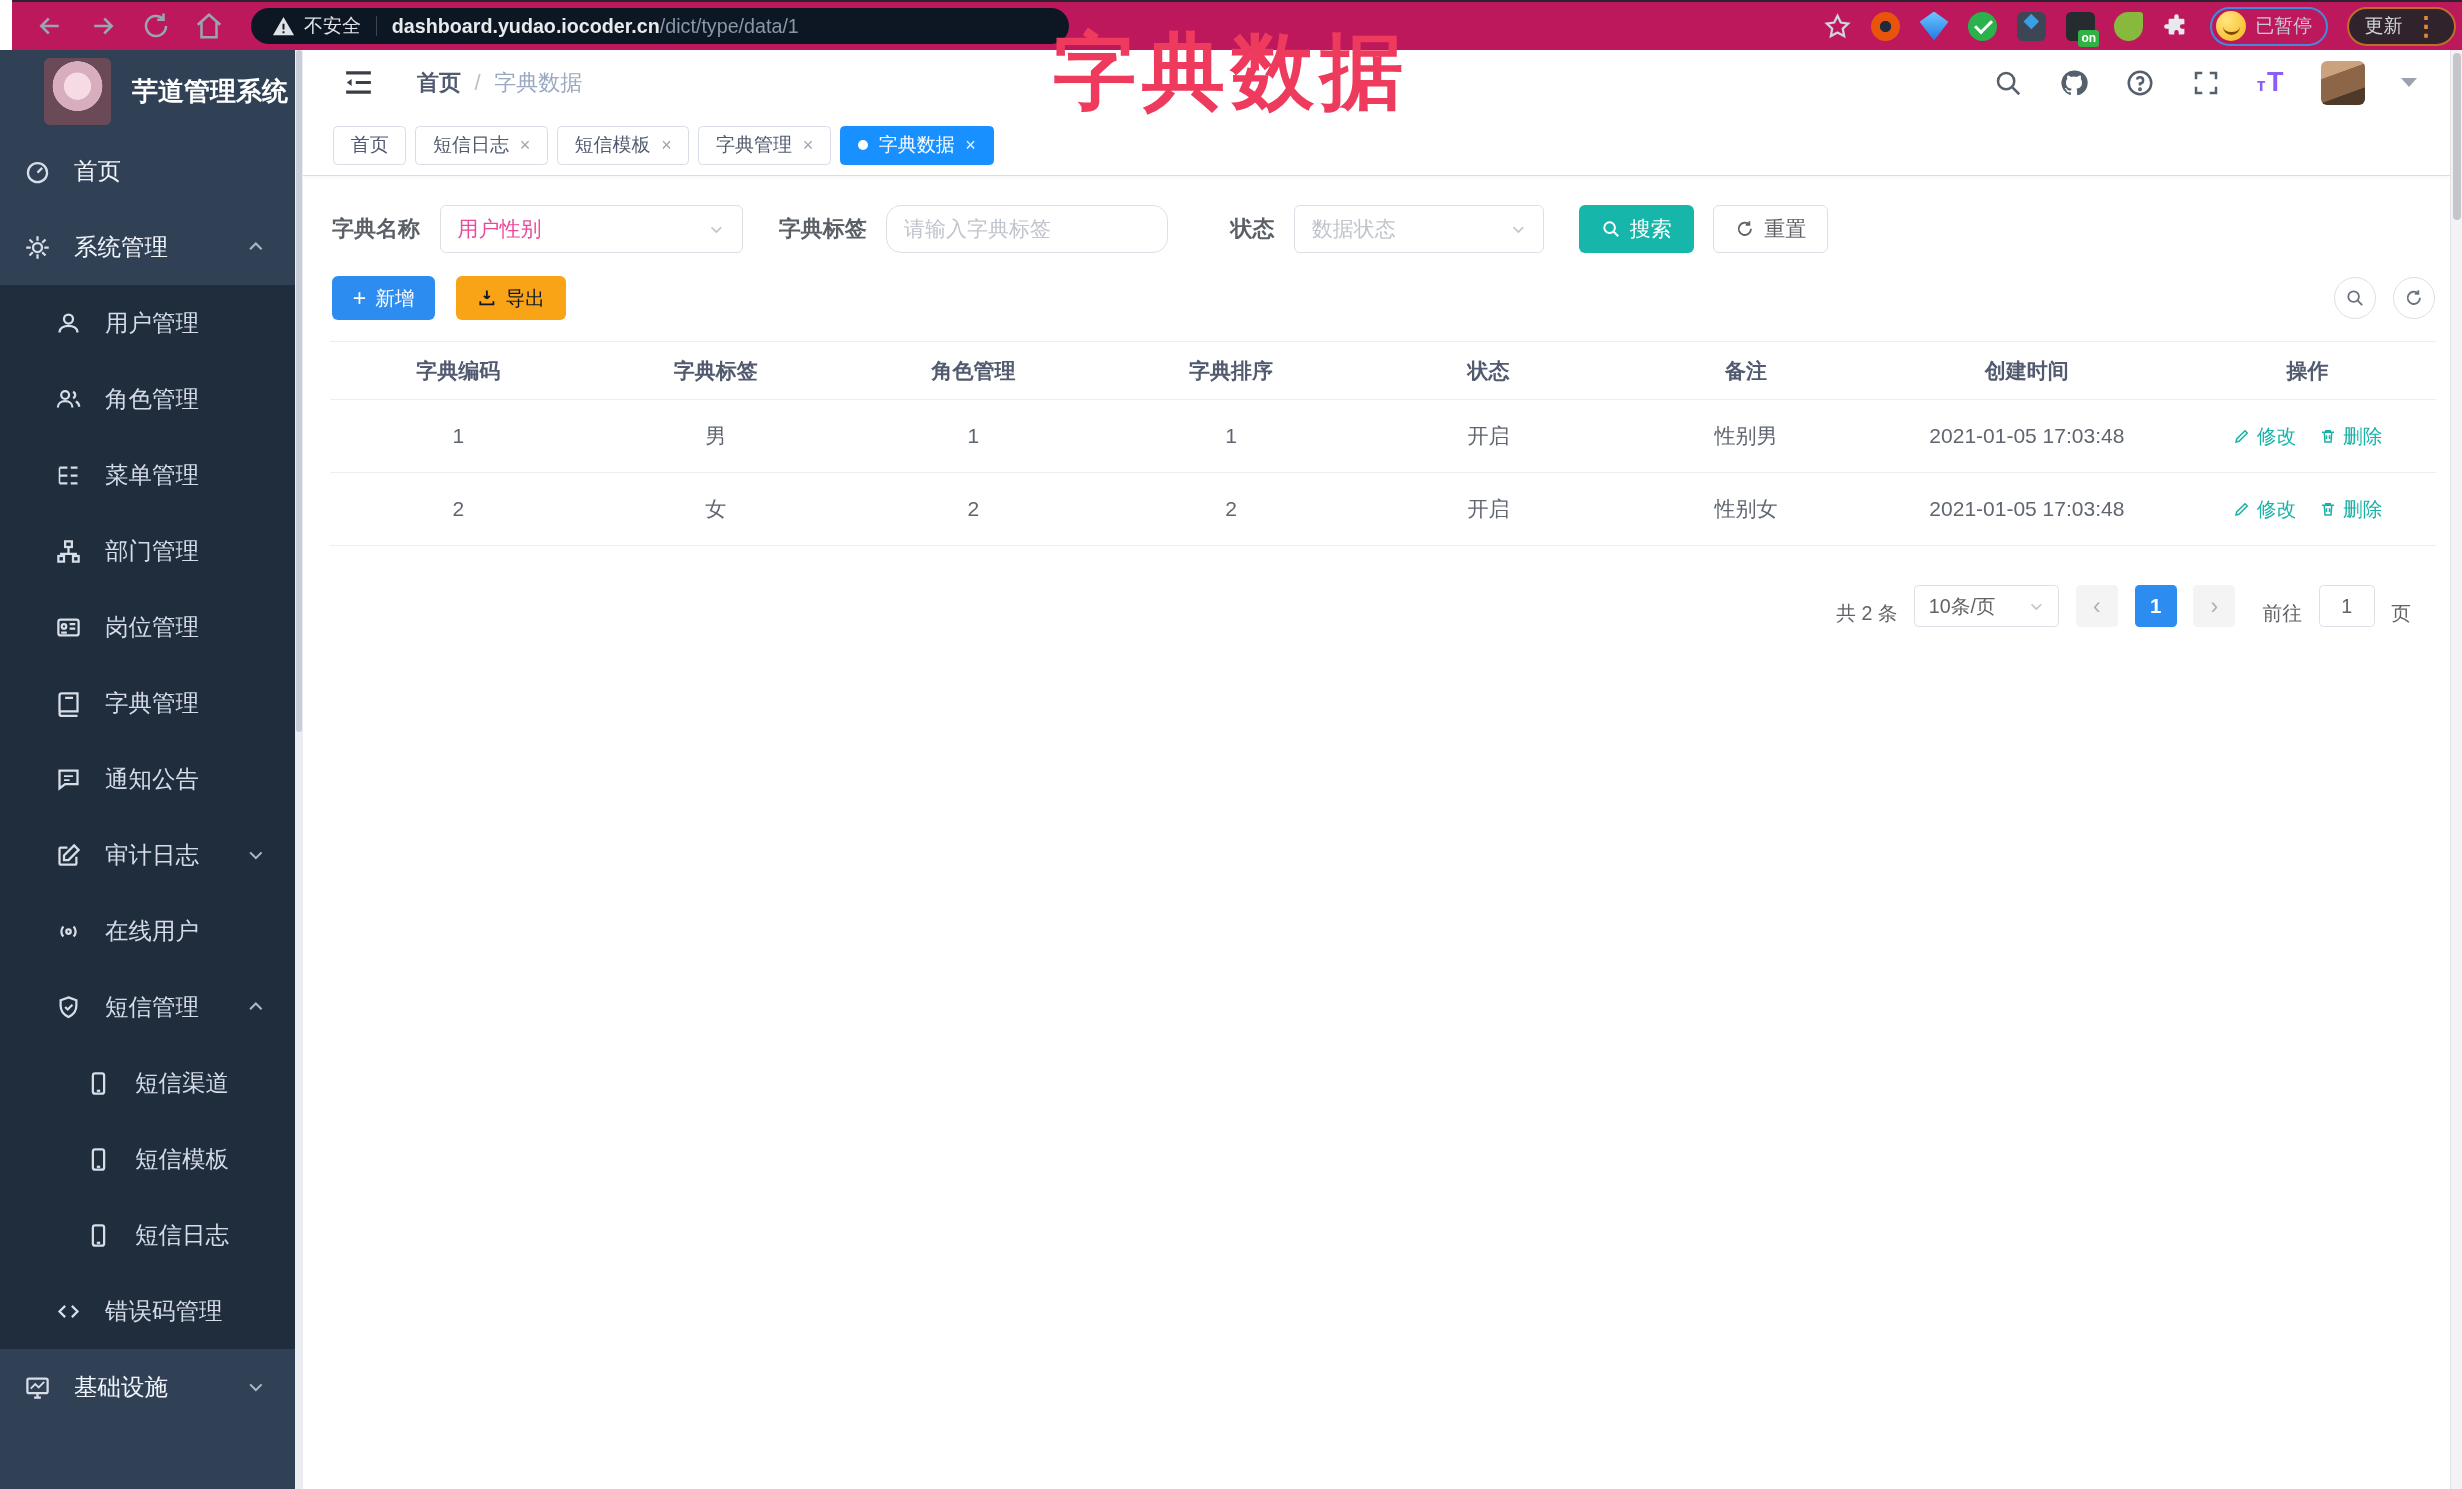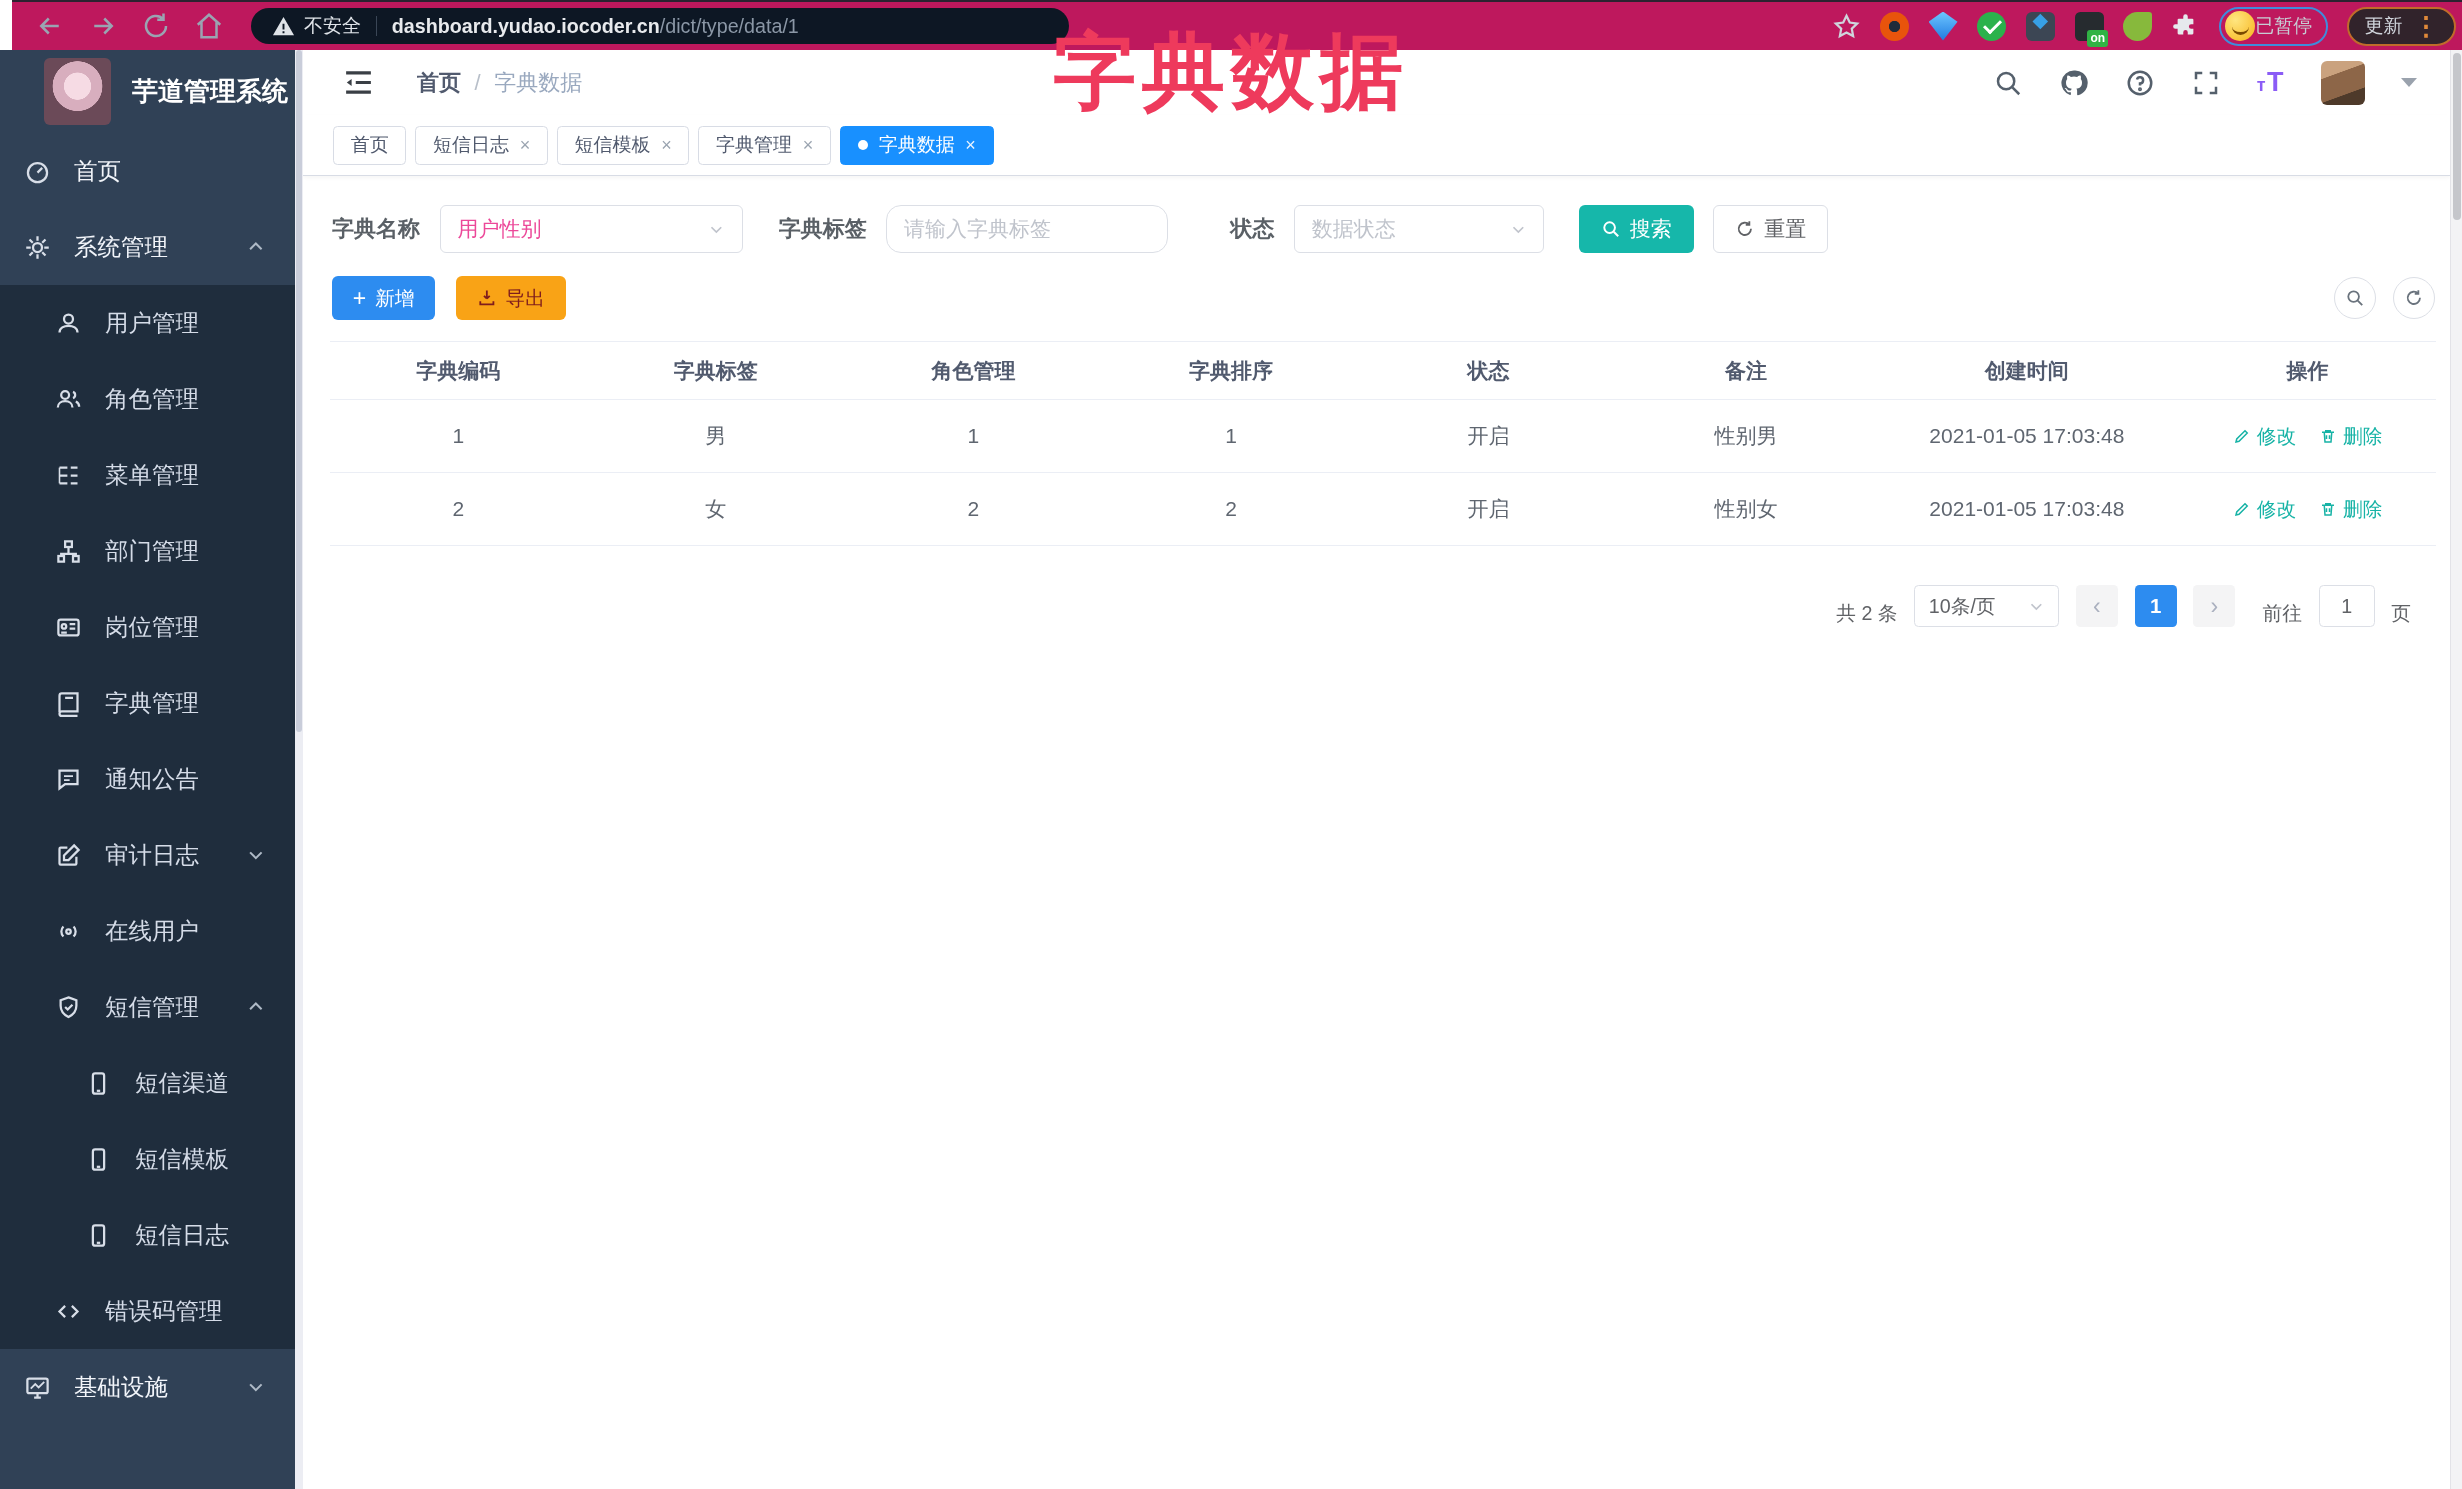--- a/index.html
+++ b/index.html
@@ -28,21 +28,21 @@
   .ext-green:after { content:""; position:absolute; left:6.8px; top:8.3px; width:13.6px; height:6.8px;
                      border-left:3px solid #fff; border-bottom:3px solid #fff; transform:rotate(-45deg); }
   .ext-slate { background:#3c4654; border-radius:6px; }
   .ext-slate:after { content:""; position:absolute; left:9px; top:4.5px; width:10.6px; height:10.6px; background:#37a0e6; transform:rotate(45deg); }
   .ext-dark { background:#262b2f; border-radius:5.3px; }
   .on-badge { position:absolute; right:-4.5px; bottom:-6px; background:#30b344; color:#fff;
               font-size:12px; line-height:1; padding:2.3px 3px; border-radius:3px; font-weight:bold; }
   .ext-sprout { background:#87b93c; border-radius:50% 3px 50% 50%; }
   .puzzle-ic { width:27px; height:27px; color:#e6e9ed; }
   .profile-chip { height:39px; border:2.3px solid #3f8cdb; border-radius:19.7px; display:flex;
-                  align-items:center; padding:0 13.6px 0 4.5px; }
+                  align-items:center; gap:9px; padding:0 13.6px 0 4.5px; }
   .emoji-face { width:30px; height:30px; border-radius:50%;
                 background:radial-gradient(circle at 35% 30%, #ffe680, #f7b31a); position:relative; }
   .emoji-face:after { content:""; position:absolute; left:6.8px; top:12px; width:16.7px; height:9px;
                       border-bottom:3px solid #7a4a00; border-radius:0 0 9px 9px; }
   .chip-txt { color:#c7ccd4; font-size:19px; }
   .update-pill { height:39px; border:2.3px solid #c06b2a; border-radius:19.7px; background:#31232b;
                  display:flex; align-items:center; gap:10.6px; padding:0 15px; }
   .update-txt { color:#cfd3da; font-size:19px; }
   .menu-dots { color:#e0893a; font-size:26px; font-weight:bold; line-height:1; }
 
@@ -112,21 +112,21 @@
   .btn { height:48px; border-radius:6px; display:flex; align-items:center; gap:9px;
          padding:0 21px; font-size:21px; border:0.8px solid transparent; cursor:default; }
   .btn .bic { width:19.7px; height:19.7px; }
   .btn-search { background:#16b7aa; color:#fff; }
   .btn-reset { background:#fff; color:#606266; border-color:#dcdfe6; }
 
   
   .toolbar { display:flex; align-items:center; margin:23px 15px 0 29px; }
   .btn-sm { height:44px; font-size:19.7px; padding:0 19.7px; }
   .btn-add { background:#2d8cf0; color:#fff; margin-right:21px; }
-  .btn-export { background:#f9a316; color:#7f1d1d; }
+  .btn-export { background:#f9a316; color:#0f172a; }
   .round-btns { margin-left:auto; display:flex; gap:16.7px; }
   .rbtn { width:42px; height:42px; border-radius:50%; border:0.8px solid #dcdfe6; background:#fff;
           display:flex; align-items:center; justify-content:center; color:#6a737d; }
   .rbtn svg { width:19.7px; height:19.7px; }
 
   
   .table { margin:21px 13.6px 0 26.5px; }
   .trow { display:flex; align-items:center; }
   .thead { height:59px; border-top:0.8px solid #ebeef5; border-bottom:0.8px solid #ebeef5; }
   .thead .col { font-weight:bold; color:#515a6e; }

